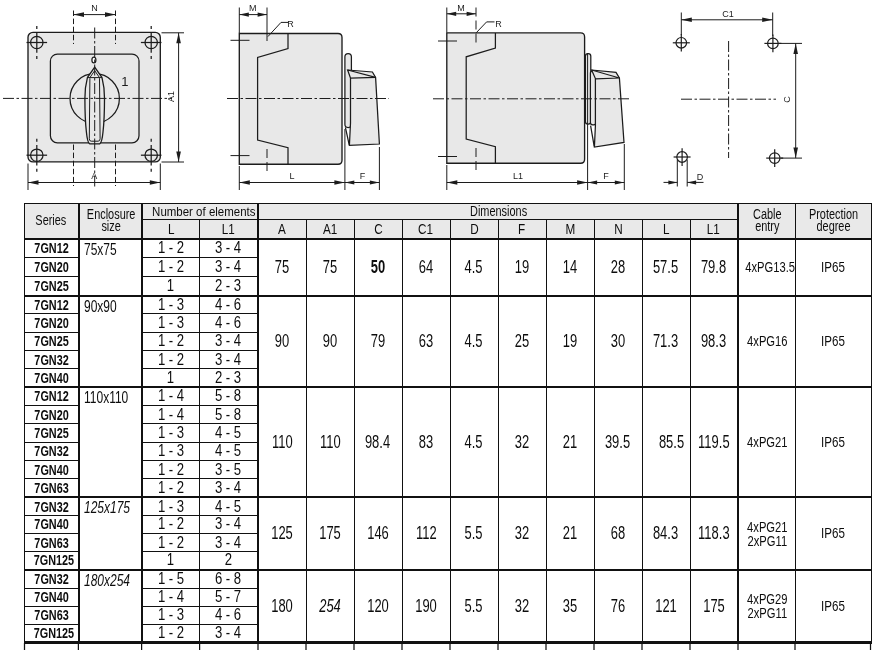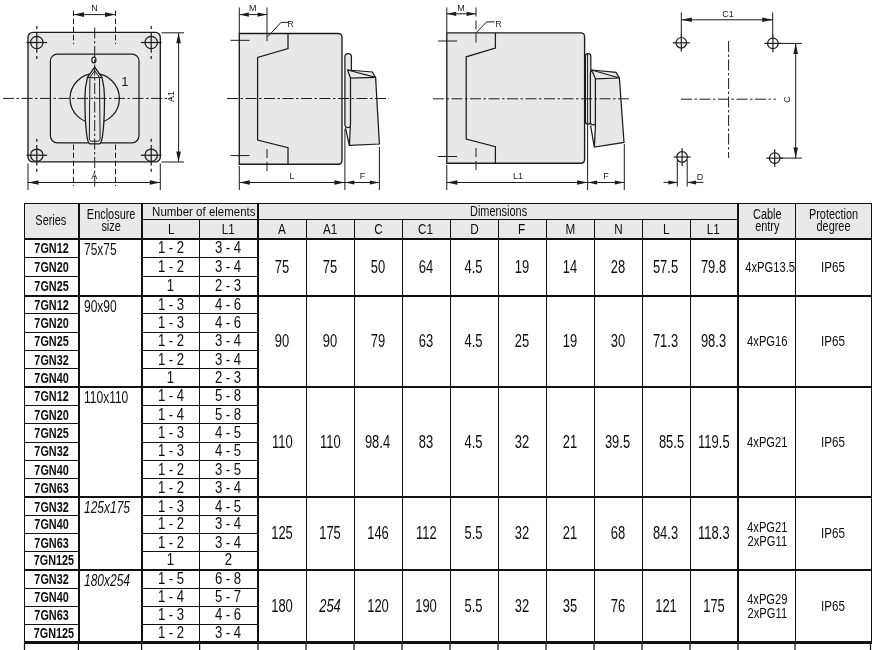--- a/index.html
+++ b/index.html
@@ -310,21 +310,21 @@
 <td class="bl h2"><span class="cx">L1</span></td>
 </tr>
 
 <tr style="height:19.0px">
 <td class="ser bl" style="border-top:2.4px solid #111;"><span class="cx">7GN12</span></td>
 <td class="enc blm" rowspan="3" style="border-top:2.4px solid #111;"><span class="cx">75x75</span></td>
 <td class="ele blm" style="border-top:2.4px solid #111;"><span class="cx">1 - 2</span></td>
 <td class="ele bl" style="border-top:2.4px solid #111;"><span class="cx">3 - 4</span></td>
 <td class="bl2 dim" rowspan="3" style="border-top:2.4px solid #111;"><span class="cx">75</span></td>
 <td class="bl dim" rowspan="3" style="border-top:2.4px solid #111;"><span class="cx">75</span></td>
-<td class="bl dim" rowspan="3" style="border-top:2.4px solid #111;"><span class="cx">50</span></td>
+<td class="bl dim" rowspan="3" style="border-top:2.4px solid #111;font-weight:bold;"><span class="cx">50</span></td>
 <td class="bl dim" rowspan="3" style="border-top:2.4px solid #111;"><span class="cx">64</span></td>
 <td class="bl dim" rowspan="3" style="border-top:2.4px solid #111;"><span class="cx">4.5</span></td>
 <td class="bl dim" rowspan="3" style="border-top:2.4px solid #111;"><span class="cx">19</span></td>
 <td class="bl dim" rowspan="3" style="border-top:2.4px solid #111;"><span class="cx">14</span></td>
 <td class="bl dim" rowspan="3" style="border-top:2.4px solid #111;"><span class="cx">28</span></td>
 <td class="bl dim" rowspan="3" style="border-top:2.4px solid #111;"><span class="cx">57.5</span></td>
 <td class="bl dim" rowspan="3" style="border-top:2.4px solid #111;"><span class="cx">79.8</span></td>
 <td class="bl2 cab" rowspan="3" style="border-top:2.4px solid #111;"><span class="cx">4xPG13.5</span></td>
 <td class="bl ip" rowspan="3" style="border-top:2.4px solid #111;"><span class="cx">IP65</span></td>
 </tr>

